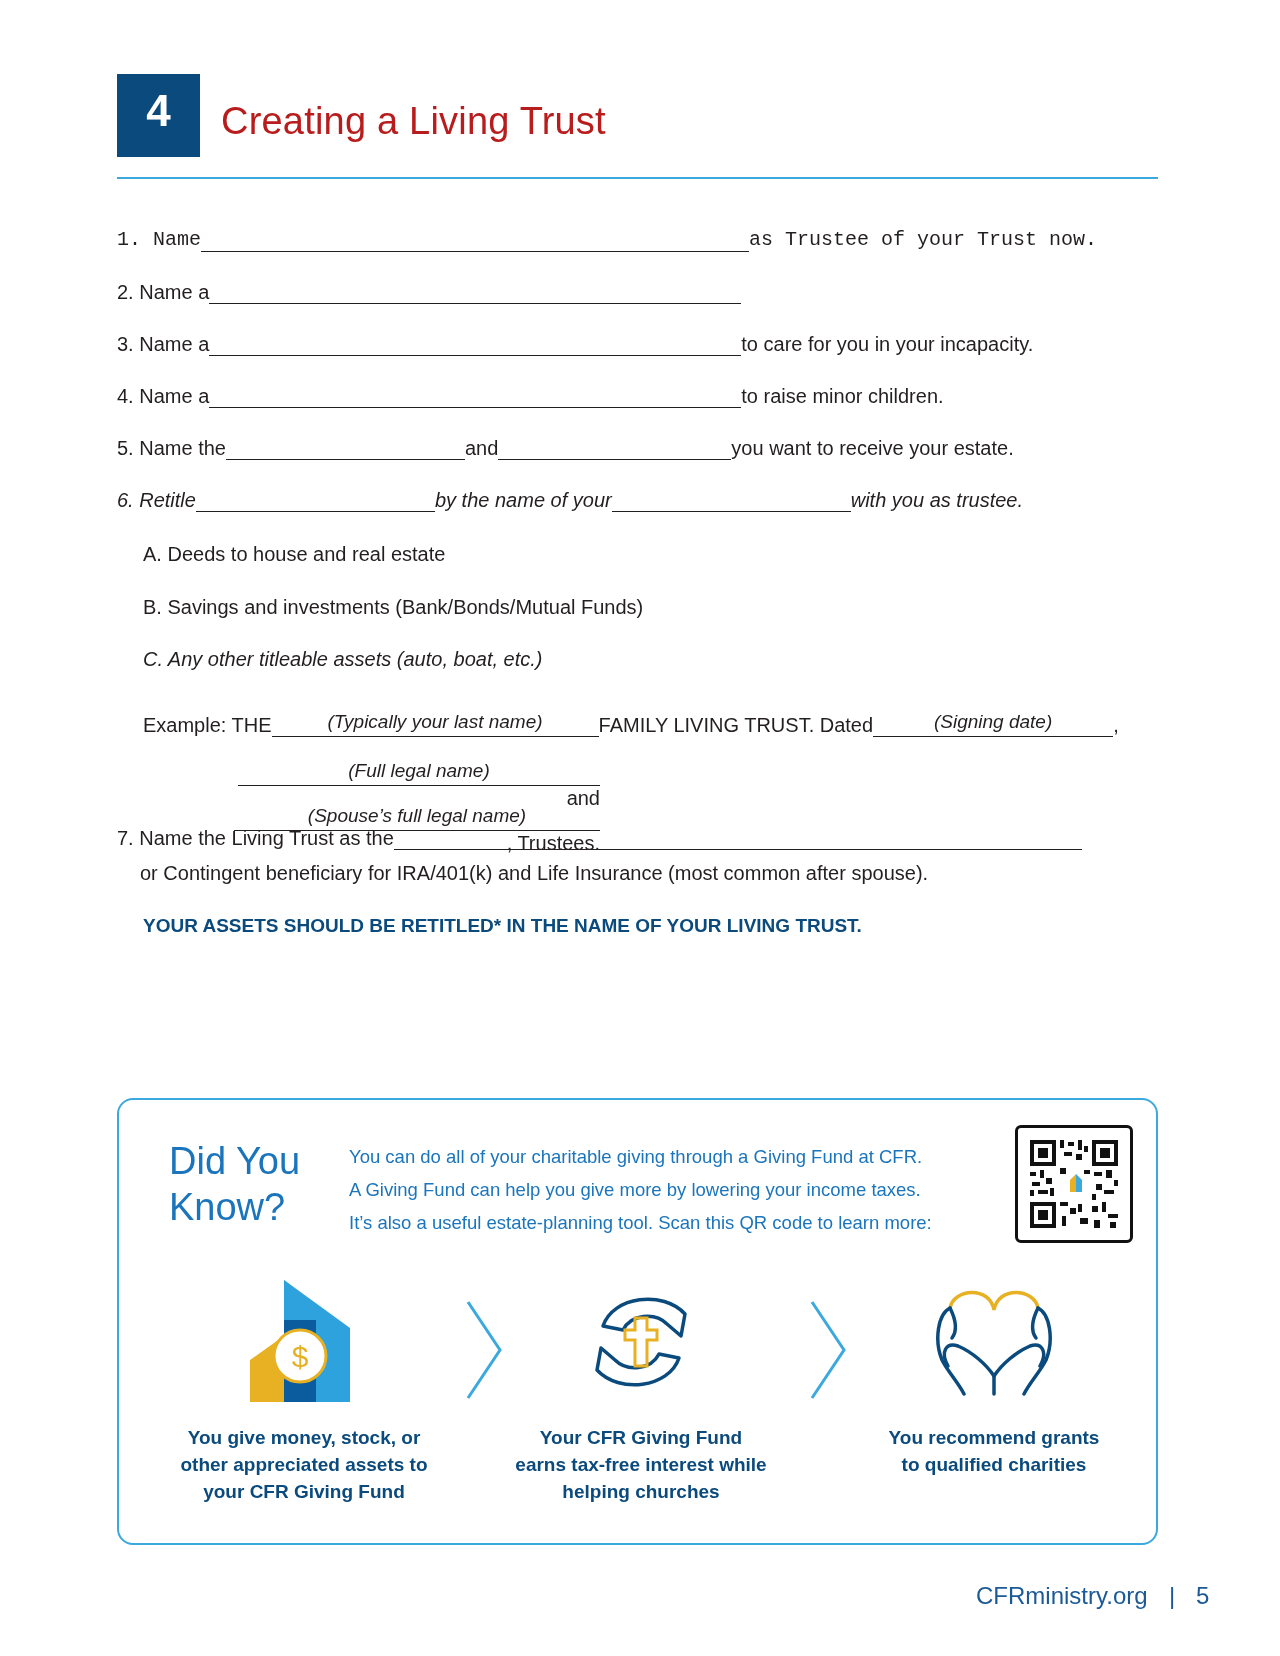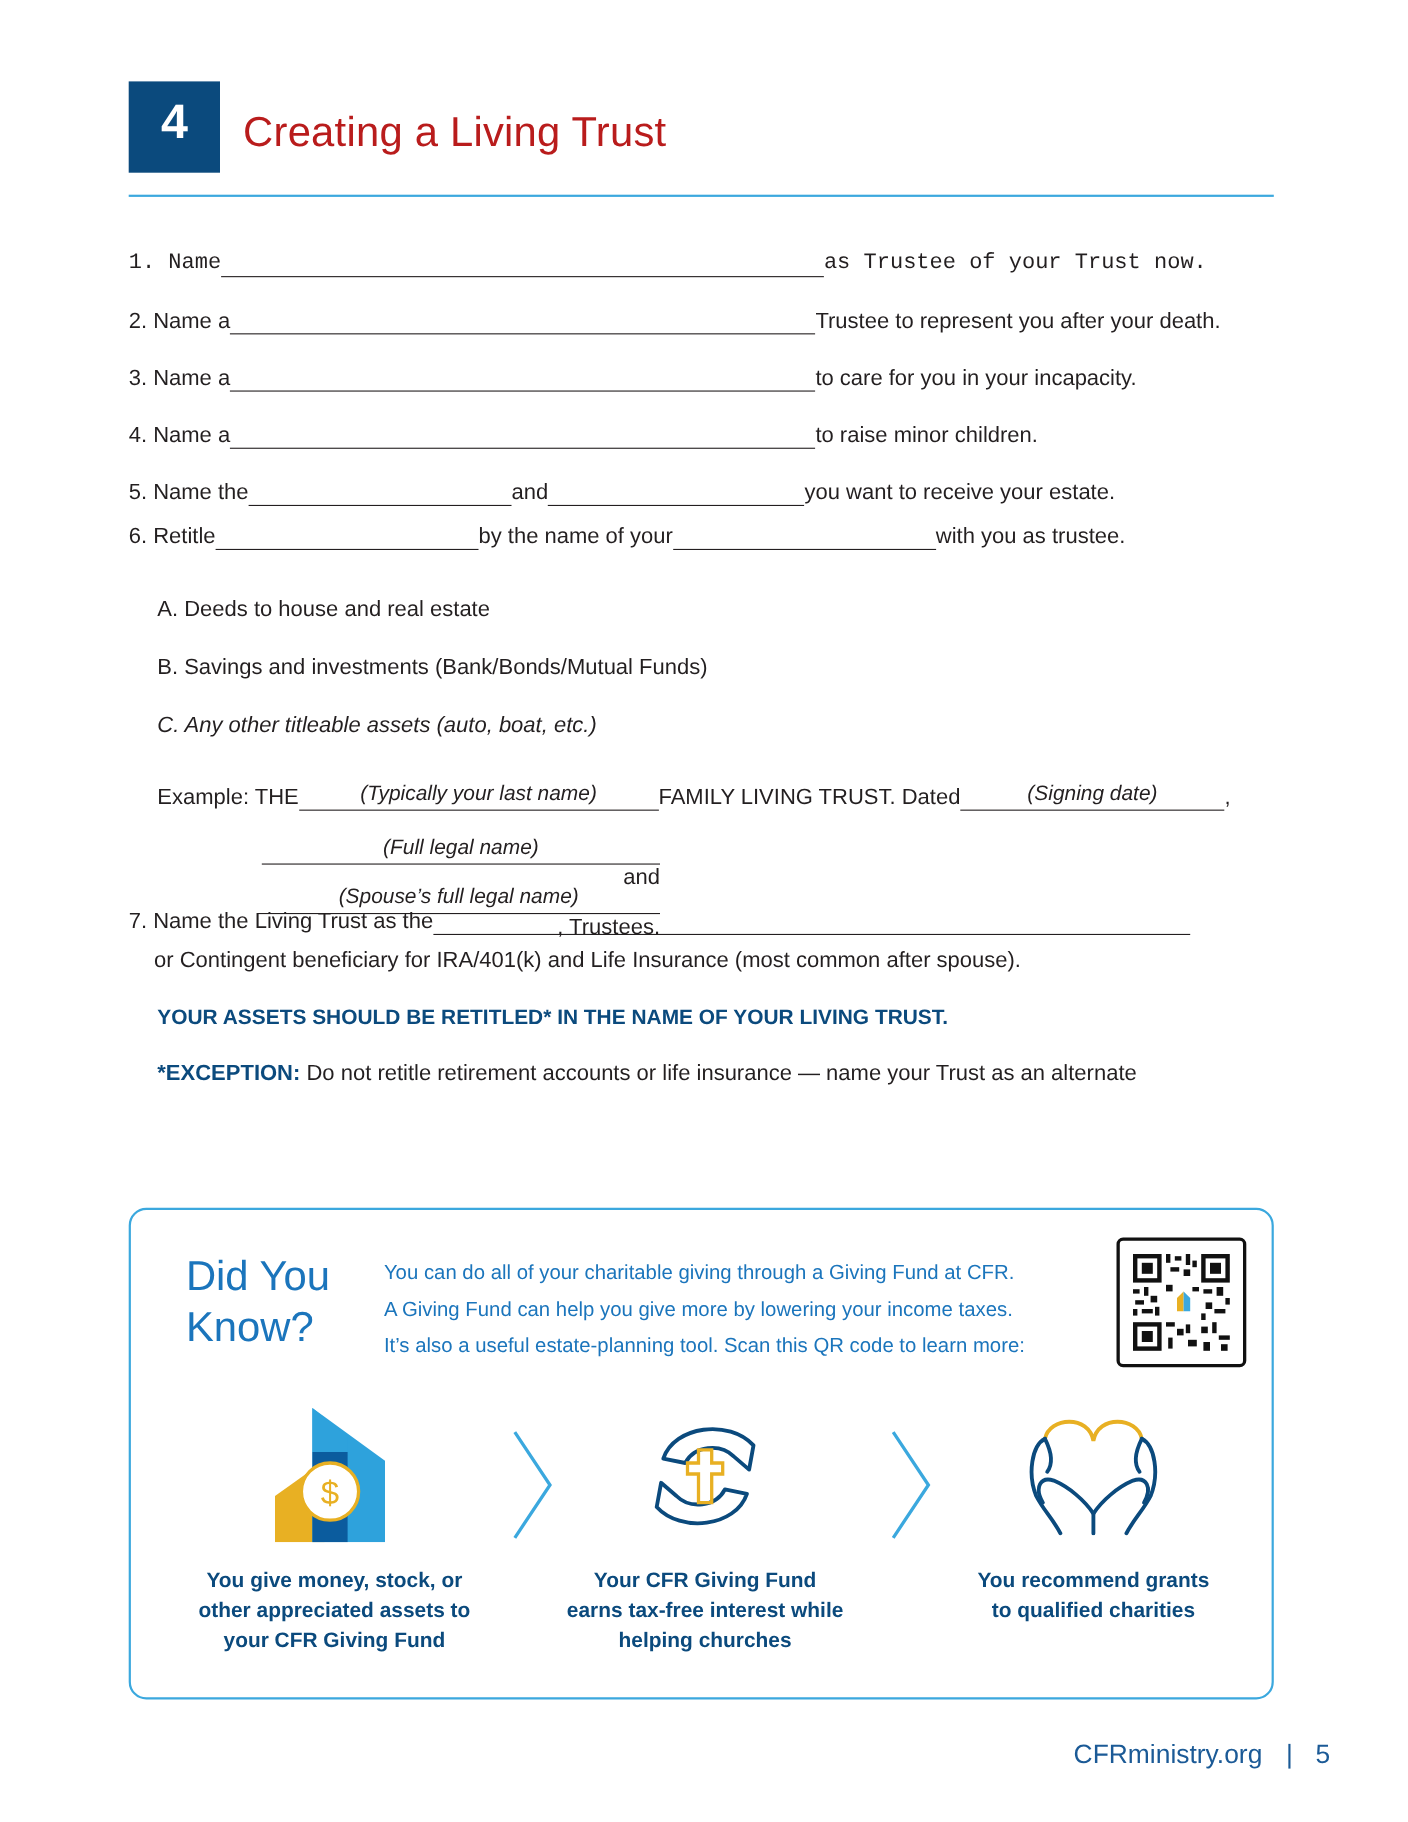--- a/index.html
+++ b/index.html
@@ -46,21 +46,20 @@
 
 <div class="abs fl" style="left:117px; top:228px;font-family:Liberation Mono, monospace;">
   <span>1. Name</span>
   <span class="blank" style="width:548px;"></span>
   <span>as Trustee of your Trust now.</span>
 </div>
 
 <div class="abs fl" style="left:117px; top:280px;">
   <span>2. Name a</span>
   <span class="blank" style="width:532px;"></span>
-  <span>Trustee to represent you after your death.</span>
 </div>
 
 <div class="abs fl" style="left:117px; top:332px;">
   <span>3. Name a</span>
   <span class="blank" style="width:532px;"></span>
   <span>to care for you in your incapacity.</span>
 </div>
 
 <div class="abs fl" style="left:117px; top:384px;">
   <span>4. Name a</span>
@@ -69,21 +68,21 @@
 </div>
 
 <div class="abs fl" style="left:117px; top:436px;">
   <span>5. Name the</span>
   <span class="blank" style="width:239px;"></span>
   <span>and</span>
   <span class="blank" style="width:233px;"></span>
   <span>you want to receive your estate.</span>
 </div>
 
-<div class="abs fl" style="left:117px; top:476px;">
+<div class="abs fl" style="left:117px; top:488px;font-style:italic;">
   <span>6. Retitle</span>
   <span class="blank" style="width:239px;"></span>
   <span>by the name of your</span>
   <span class="blank" style="width:239px;"></span>
   <span>with you as trustee.</span>
 </div>
 
 <div class="abs sub" style="left:143px; top:543px;">A. Deeds to house and real estate</div>
 <div class="abs sub" style="left:143px; top:596px;">B. Savings and investments (Bank/Bonds/Mutual Funds)</div>
 <div class="abs sub" style="left:143px; top:648px;font-style:italic;">C. Any other titleable assets (auto, boat, etc.)</div>
@@ -112,21 +111,20 @@
 
 <div class="abs fl" style="left:117px; top:826px;">
   <span>7. Name the Living Trust as the</span>
   <span class="blank" style="width:688px;"></span>
 </div>
 <div class="abs sub" style="left:140px; top:862px;">or Contingent beneficiary for IRA/401(k) and Life Insurance (most common after spouse).</div>
 
 <div class="abs navy-bold" style="left:143px; top:915px;">YOUR ASSETS SHOULD BE RETITLED* IN THE NAME OF YOUR LIVING TRUST.</div>
 
 <div class="abs body-txt" style="left:143px; top:960px; width:960px;">
-  <div><span class="navy-bold" style="font-size:20px;">*EXCEPTION:</span><span> Do not retitle retirement accounts or life insurance — name your Trust as an alternate</span></div>
 </div>
 
 <div class="abs callout"></div>
 <div class="abs dyk">
   <div>Did You</div>
   <div>Know?</div>
 </div>
 <div class="abs dyk-text">
   <div>You can do all of your charitable giving through a Giving Fund at CFR.</div>
   <div>A Giving Fund can help you give more by lowering your income taxes.</div>

